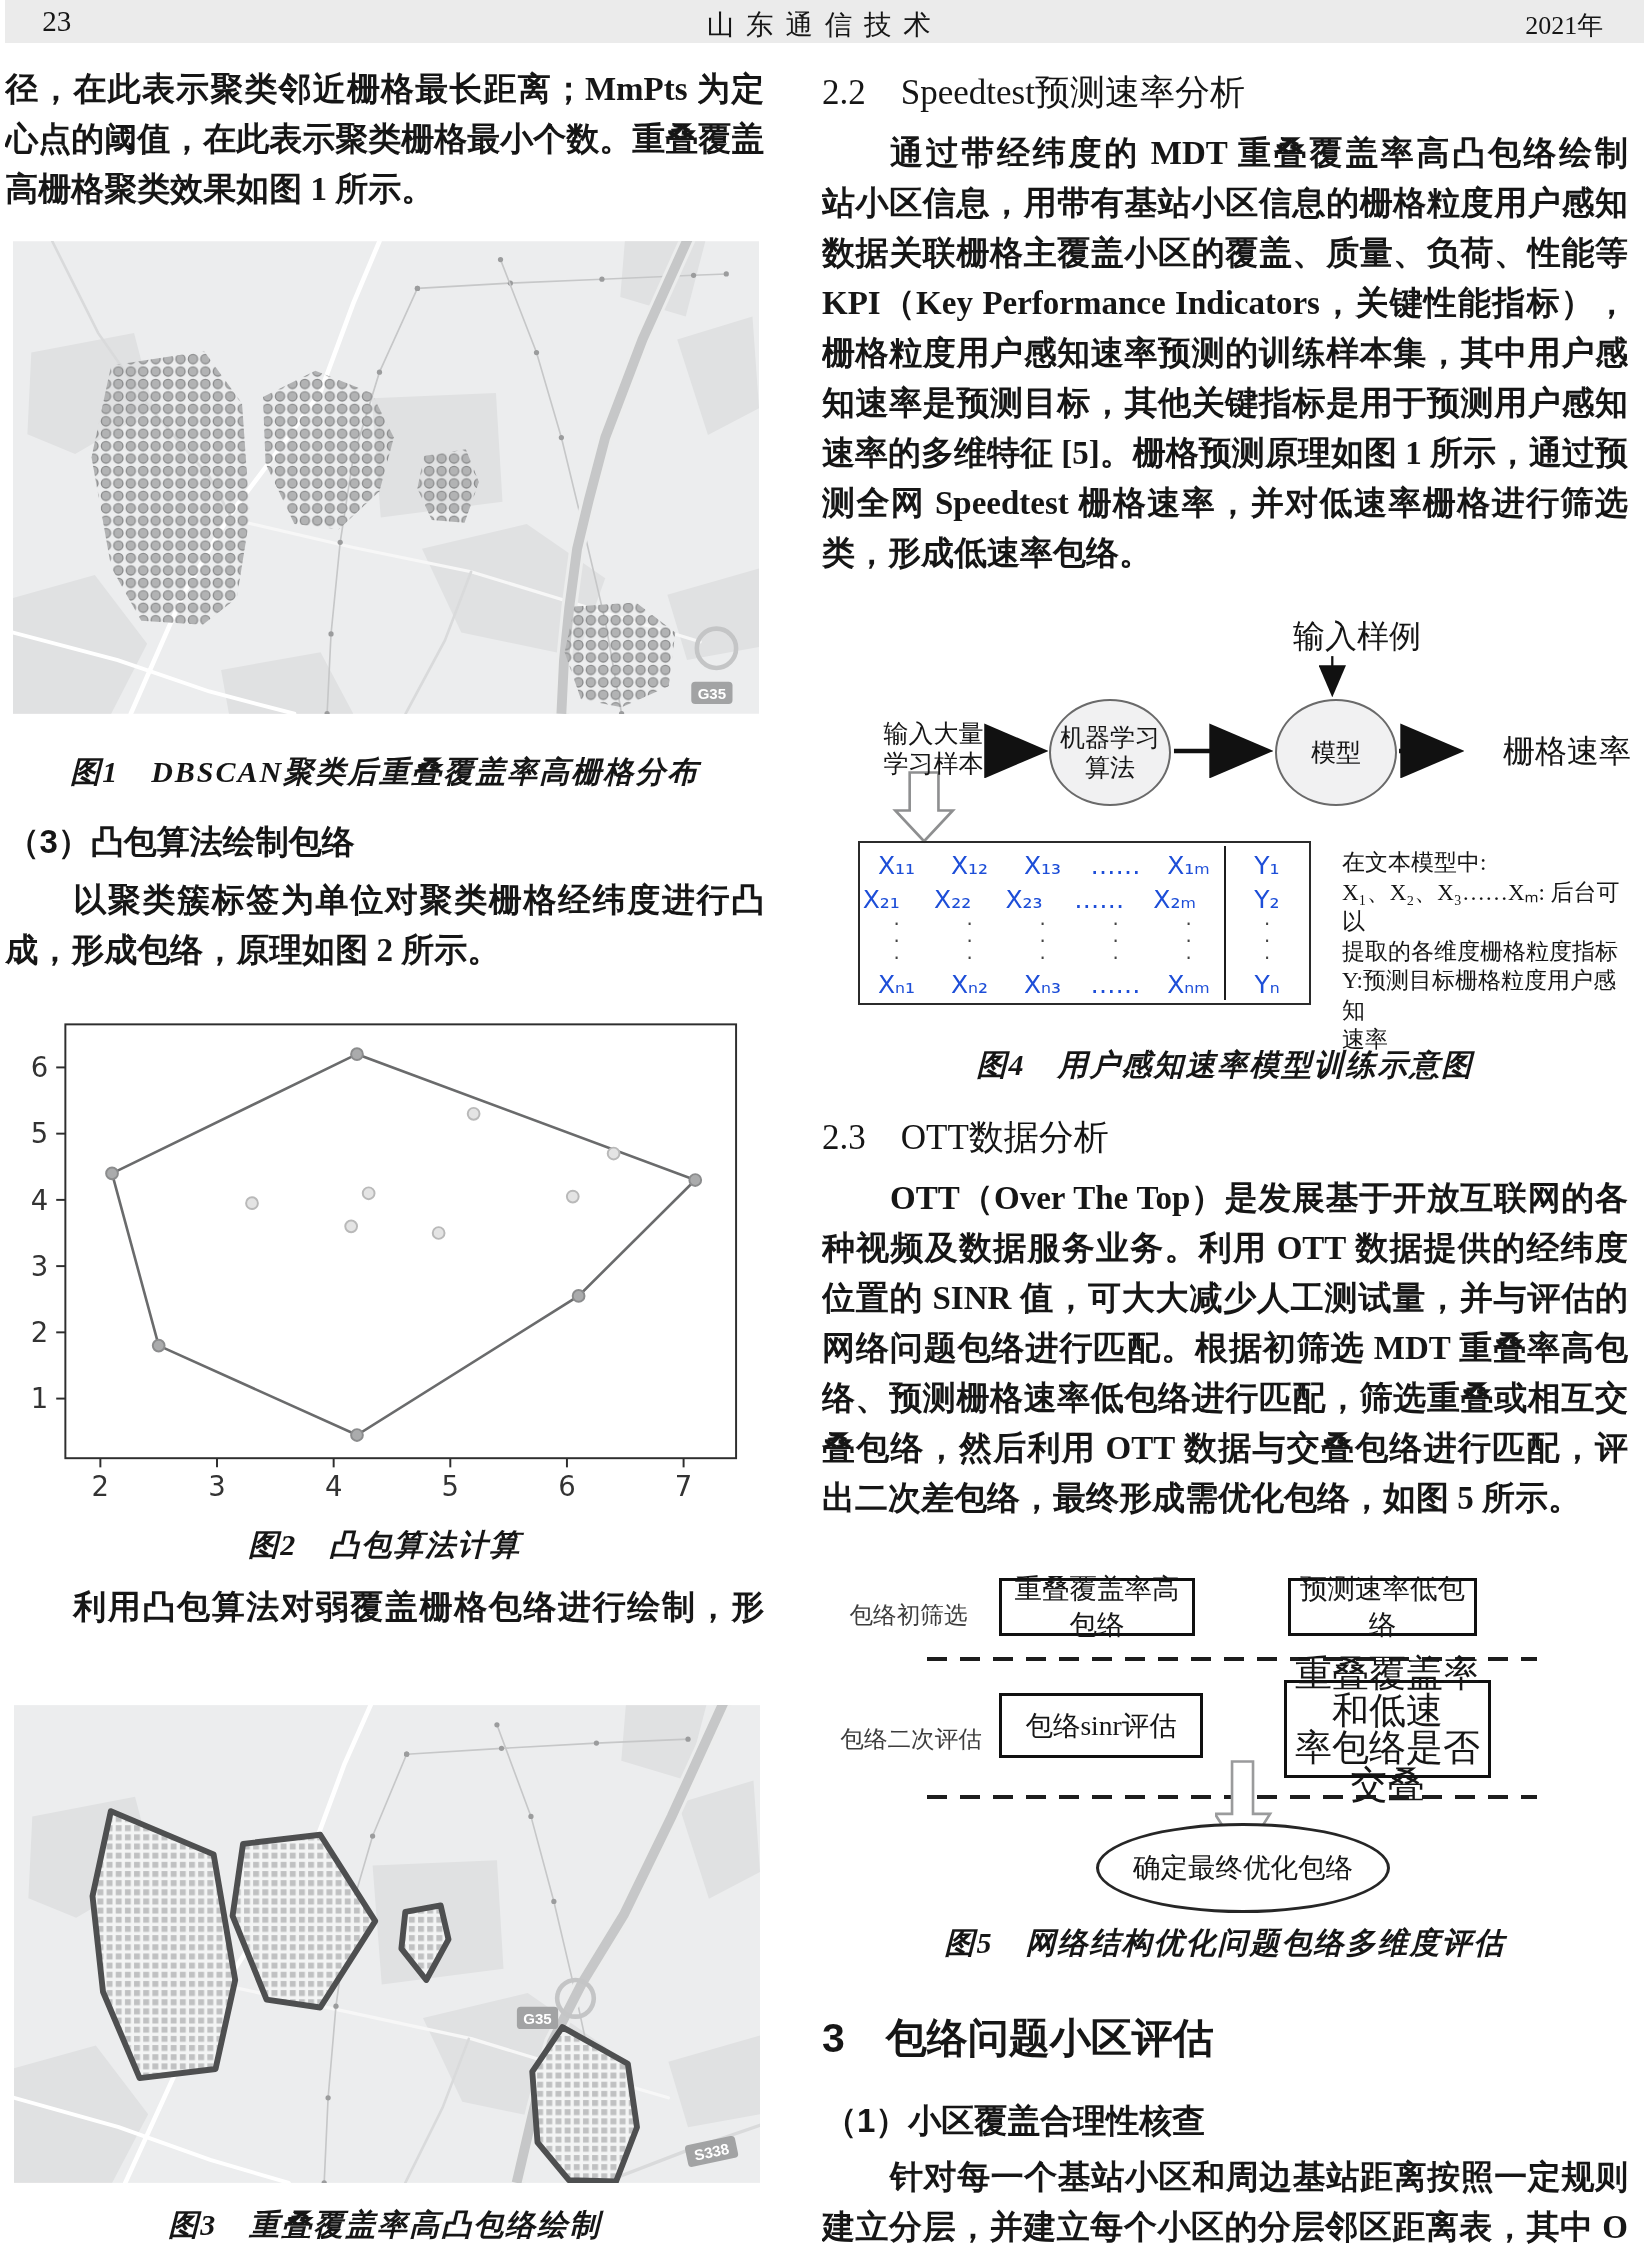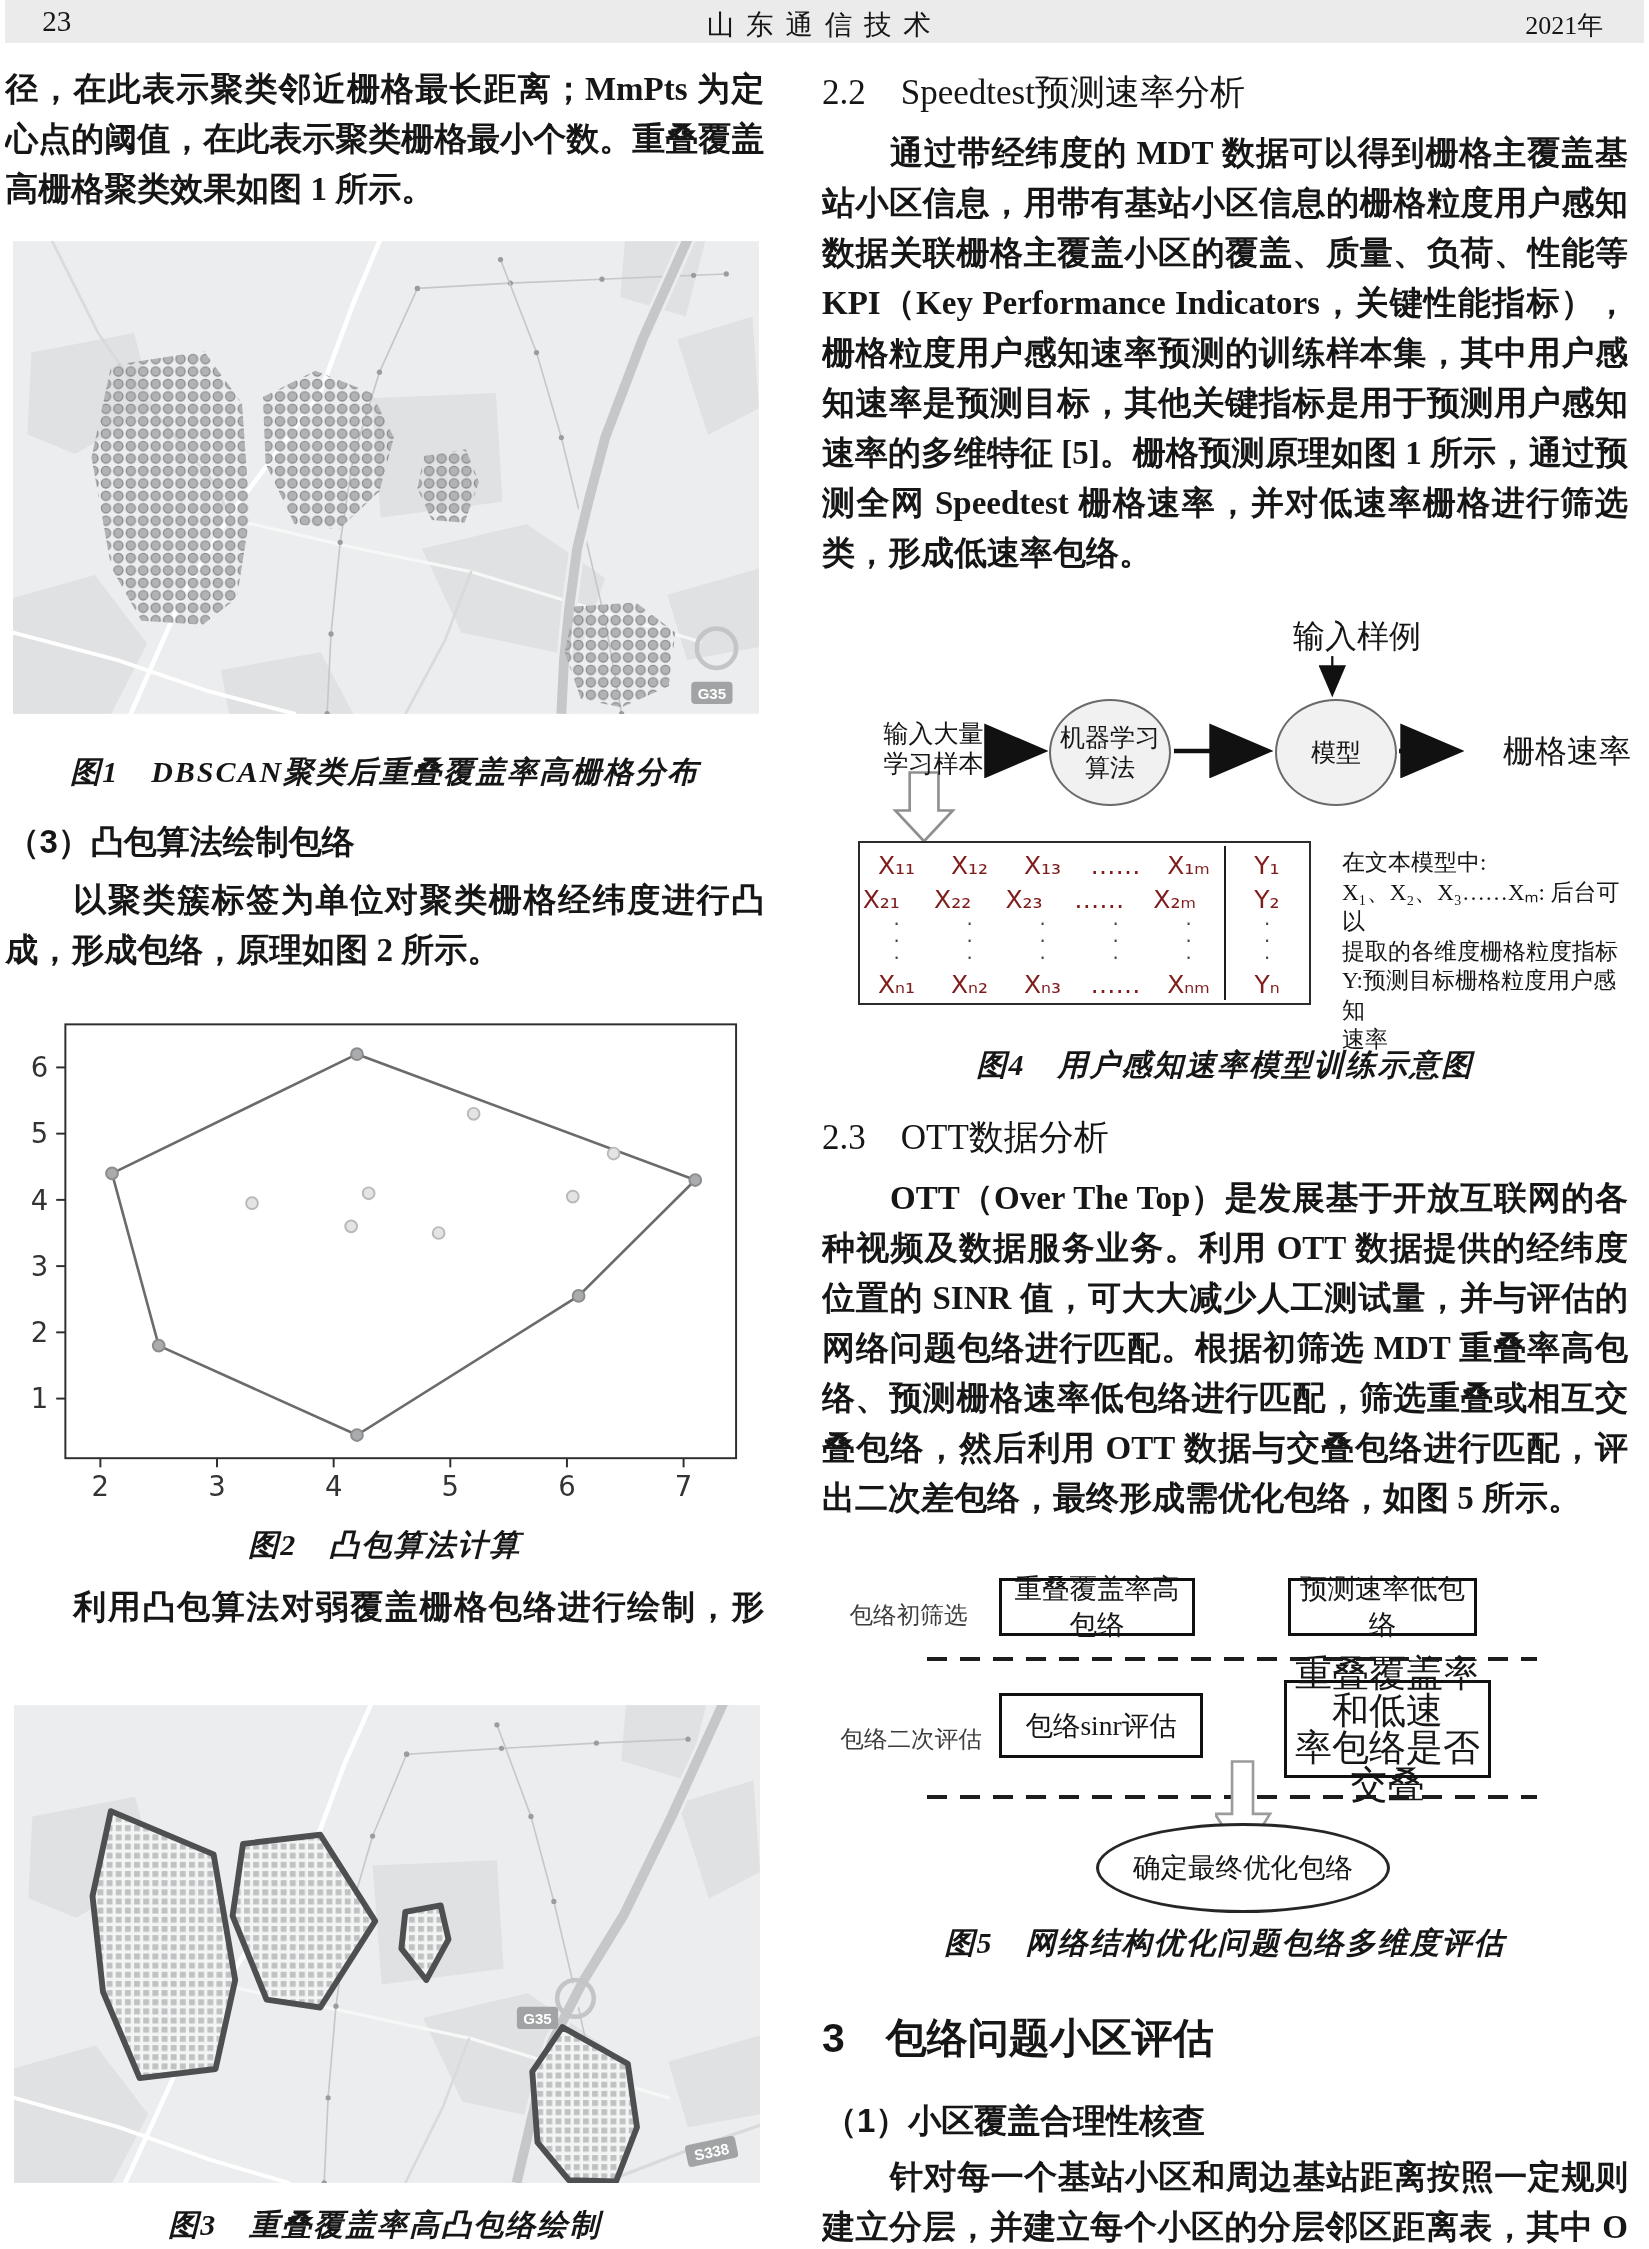--- a/index.html
+++ b/index.html
@@ -20,21 +20,21 @@
   .hsans{font-family:"Liberation Sans",sans-serif;font-size:33px;font-weight:bold;white-space:nowrap}
   .h3s{font-family:"Liberation Sans",sans-serif;font-size:41px;font-weight:bold;white-space:nowrap}
   .cap{font-size:30px;font-style:italic;font-weight:600;text-align:center;letter-spacing:2px;white-space:nowrap}
   
   .f4lbl{font-size:32px;line-height:30px;text-align:right}
   .c38{font-size:25px;line-height:30px;text-align:center}
   .f4ell{border:2px solid #6a6a6a;border-radius:50%;background:#f1f1f2;
          display:flex;flex-direction:column;justify-content:center;align-items:center}
   .f4table{border:2px solid #2b2b2b;padding-top:5.2px;box-sizing:border-box}
   .f4row{display:flex;align-items:center}
-  .f4cell{flex:1;text-align:center;font-family:"DejaVu Sans",sans-serif;font-size:25px;color:#7f1d1d}
+  .f4cell{flex:1;text-align:center;font-family:"DejaVu Sans",sans-serif;font-size:25px;color:#1d4ed8}
   .f4cell.dot{font-size:19.6px;color:#444}
   .f4cell.ycol{flex:0 0 84px}
   .f4div{position:absolute;left:364px;top:3.3px;bottom:3.3px;width:2px;background:#1c1c1c}
   .n35{font-size:23px;line-height:29.5px;text-align:left}
   
   .f5box{border:3.3px solid #101010;background:#fff;display:flex;flex-direction:column;
          justify-content:center;align-items:center;font-size:27.5px;font-weight:500;text-align:center;box-sizing:border-box}
   .cline{font-size:37px;line-height:37px;text-align:center}
   .f5lbl{font-size:23.6px;color:#3d3d3d;white-space:nowrap}
   .f5dash{height:3.9px;background:repeating-linear-gradient(90deg,#1d1d1d 0 19.6px,transparent 19.6px 33px)}
@@ -220,21 +220,21 @@
       </g>
       <g transform="translate(1066,682) rotate(-12)">
         <rect x="-39" y="-17" width="78" height="34" rx="6" fill="#a2a3a4"></rect>
         <text x="0" y="9" text-anchor="middle" font-size="23" font-weight="bold" fill="#ffffff" font-family="Liberation Sans, sans-serif">S338</text>
       </g>
     </svg>
   <div class="abs cap" style="left:5.2px;top:2205px;width:759px">图3　重叠覆盖率高凸包络绘制</div>
 
   <div class="abs hserif" style="left:822px;top:69px">2.2　Speedtest预测速率分析</div>
   <div class="abs" style="left:822px;top:128px;width:806px">
-      <div class="pline ind">通过带经纬度的 MDT 数据可以得到栅格主覆盖基</div>
+      <div class="pline ind">通过带经纬度的 MDT 重叠覆盖率高凸包络绘制</div>
       <div class="pline">站小区信息，用带有基站小区信息的栅格粒度用户感知</div>
       <div class="pline">数据关联栅格主覆盖小区的覆盖、质量、负荷、性能等</div>
       <div class="pline">KPI（Key Performance Indicators，关键性能指标），生成</div>
       <div class="pline">栅格粒度用户感知速率预测的训练样本集，其中用户感</div>
       <div class="pline">知速率是预测目标，其他关键指标是用于预测用户感知</div>
       <div class="pline">速率的多维特征 [5]。栅格预测原理如图 1 所示，通过预</div>
       <div class="pline">测全网 Speedtest 栅格速率，并对低速率栅格进行筛选聚</div>
       <div class="pline end">类，形成低速率包络。</div>
     </div>
 

